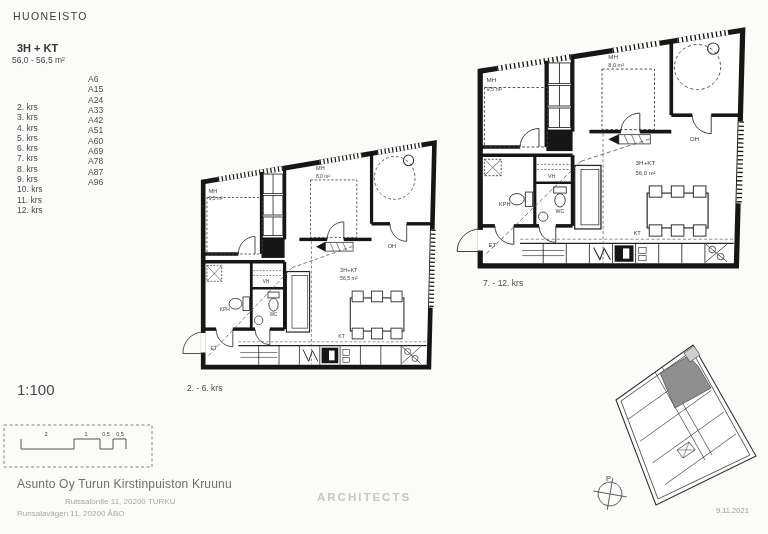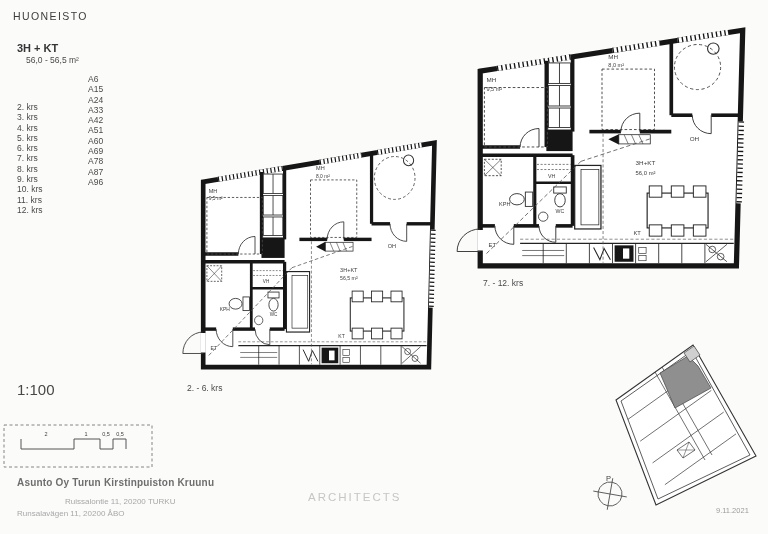--- a/index.html
+++ b/index.html
@@ -1,36 +1,36 @@
 <!DOCTYPE html>
 <html><head>
 <meta charset="utf-8">
 <style>
   html,body{margin:0;padding:0;}
   body{width:768px;height:534px;background:#fbfbfa;font-family:"Liberation Sans",sans-serif;position:relative;overflow:hidden;color:#3c3c3c;}
   .abs{position:absolute;}
   
   .sheet-title{left:13px;top:10px;font-size:10.5px;letter-spacing:1.4px;color:#3c3c3c;}
   .apt-type{left:17px;top:42px;font-size:11px;font-weight:700;color:#353535;}
-  .apt-area{left:26px;top:55px;font-size:8.5px;color:#4a4a4a;}
+  .apt-area{left:0;top:55px;font-size:8.5px;color:#4a4a4a;padding-left:12px;}
   .floor-list{left:17px;top:74px;font-size:8.5px;color:#4a4a4a;}
   .floor-row{display:flex;height:10.3px;line-height:10.3px;}
   .floor-row .fl{width:71px;margin-top:28px;}
   .scale-label{left:17px;top:381px;font-size:15px;color:#474747;text-align:right;}
-  .project-name{left:17px;top:477px;font-size:10px;color:#6e6e6e;letter-spacing:.2px;font-weight:bold;}
+  .project-name{left:17px;top:477px;font-size:12px;color:#6e6e6e;letter-spacing:.2px;}
   .addr1{left:17px;top:497px;font-size:8px;color:#a8a8a8;margin-left:48px;}
   .addr2{left:17px;top:509px;font-size:8px;color:#a8a8a8;}
   
   .plan-caption{font-size:8.5px;color:#4a4a4a;}
   
   .logo{left:308px;top:491px;display:flex;align-items:flex-end;}
   .logo .word{display:flex;align-items:center;}
   .logo .lt{font-size:22px;font-weight:800;color:#0e0e0e;line-height:22px;letter-spacing:-0.5px;}
   .logo .bar{width:2.5px;height:25px;background:#0e0e0e;margin:0 2.5px;}
-  .logo .suffix{font-size:11.5px;color:#c6c6c6;letter-spacing:2px;padding-bottom:3px;}
+  .logo .suffix{font-size:11.5px;color:#c6c6c6;letter-spacing:2px;margin-left:9px;padding-bottom:3px;font-weight:bold;}
   .date{left:716px;top:506px;font-size:7.5px;color:#9c9c9c;}
   svg text{font-family:"Liberation Sans",sans-serif;fill:#3d3d3d;}
 </style>
 </head>
 <body>
 
 <svg width="0" height="0" style="position:absolute" aria-hidden="true">
 <defs>
 <g id="apt-geo">
 

